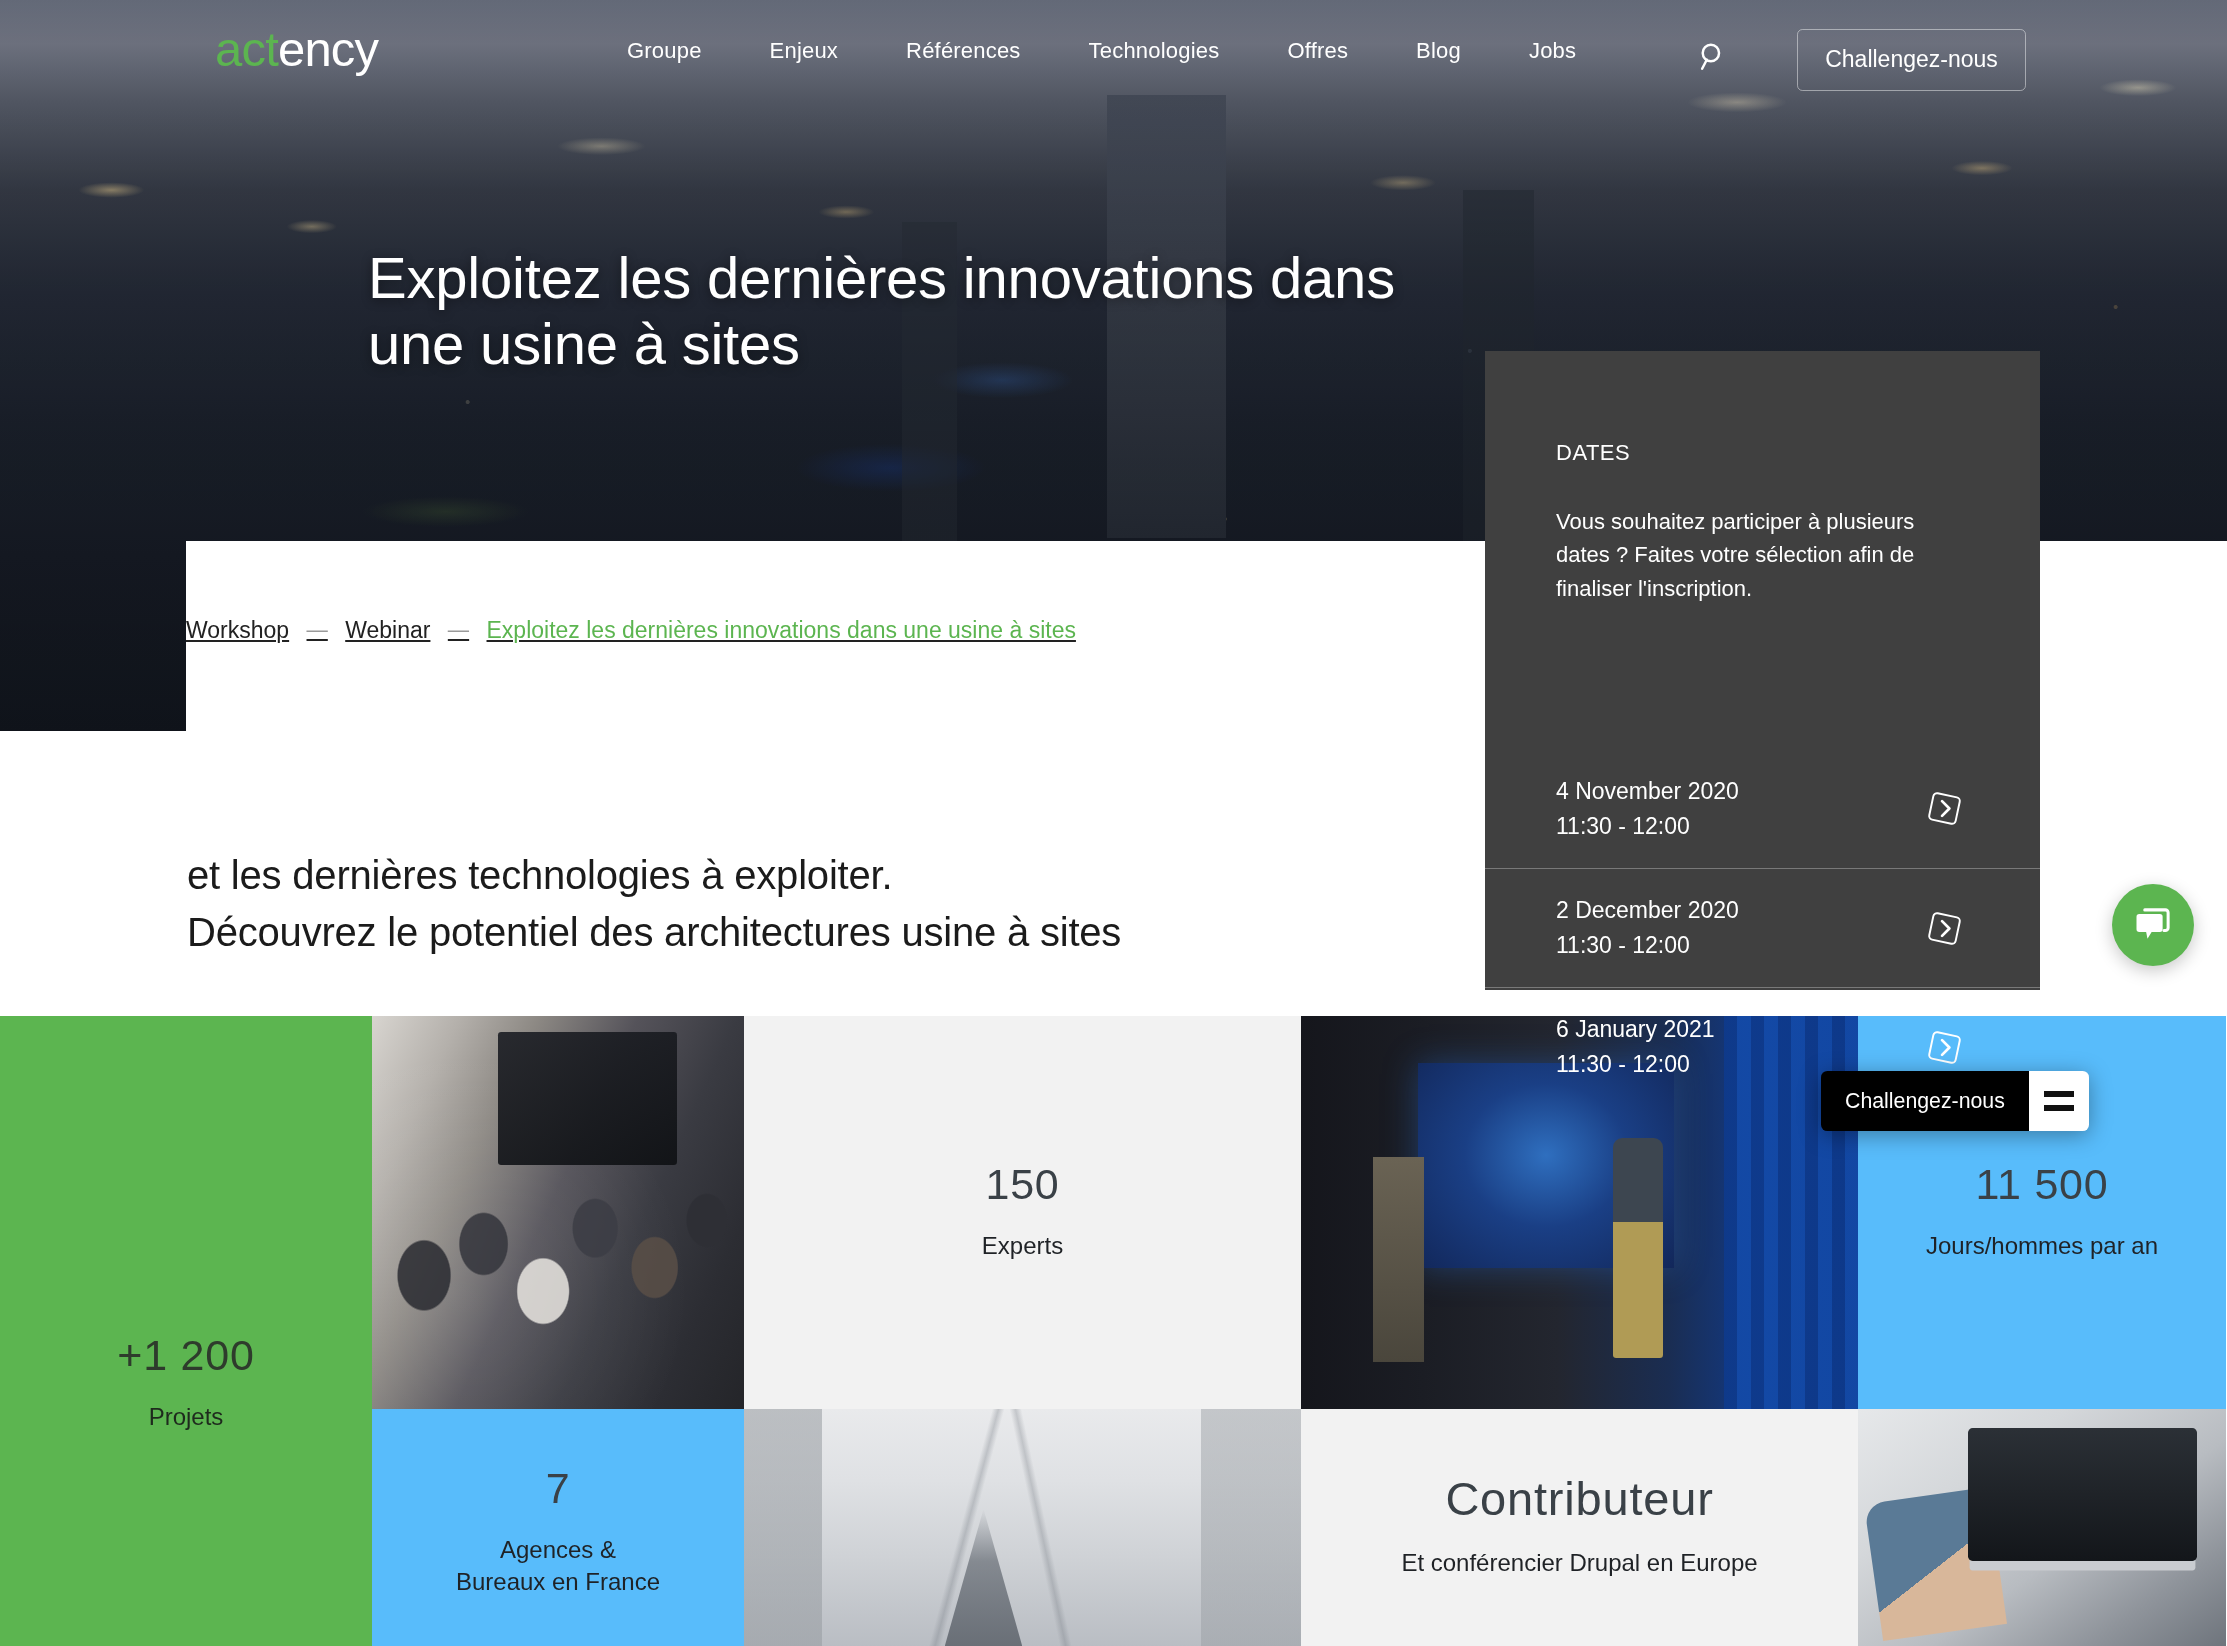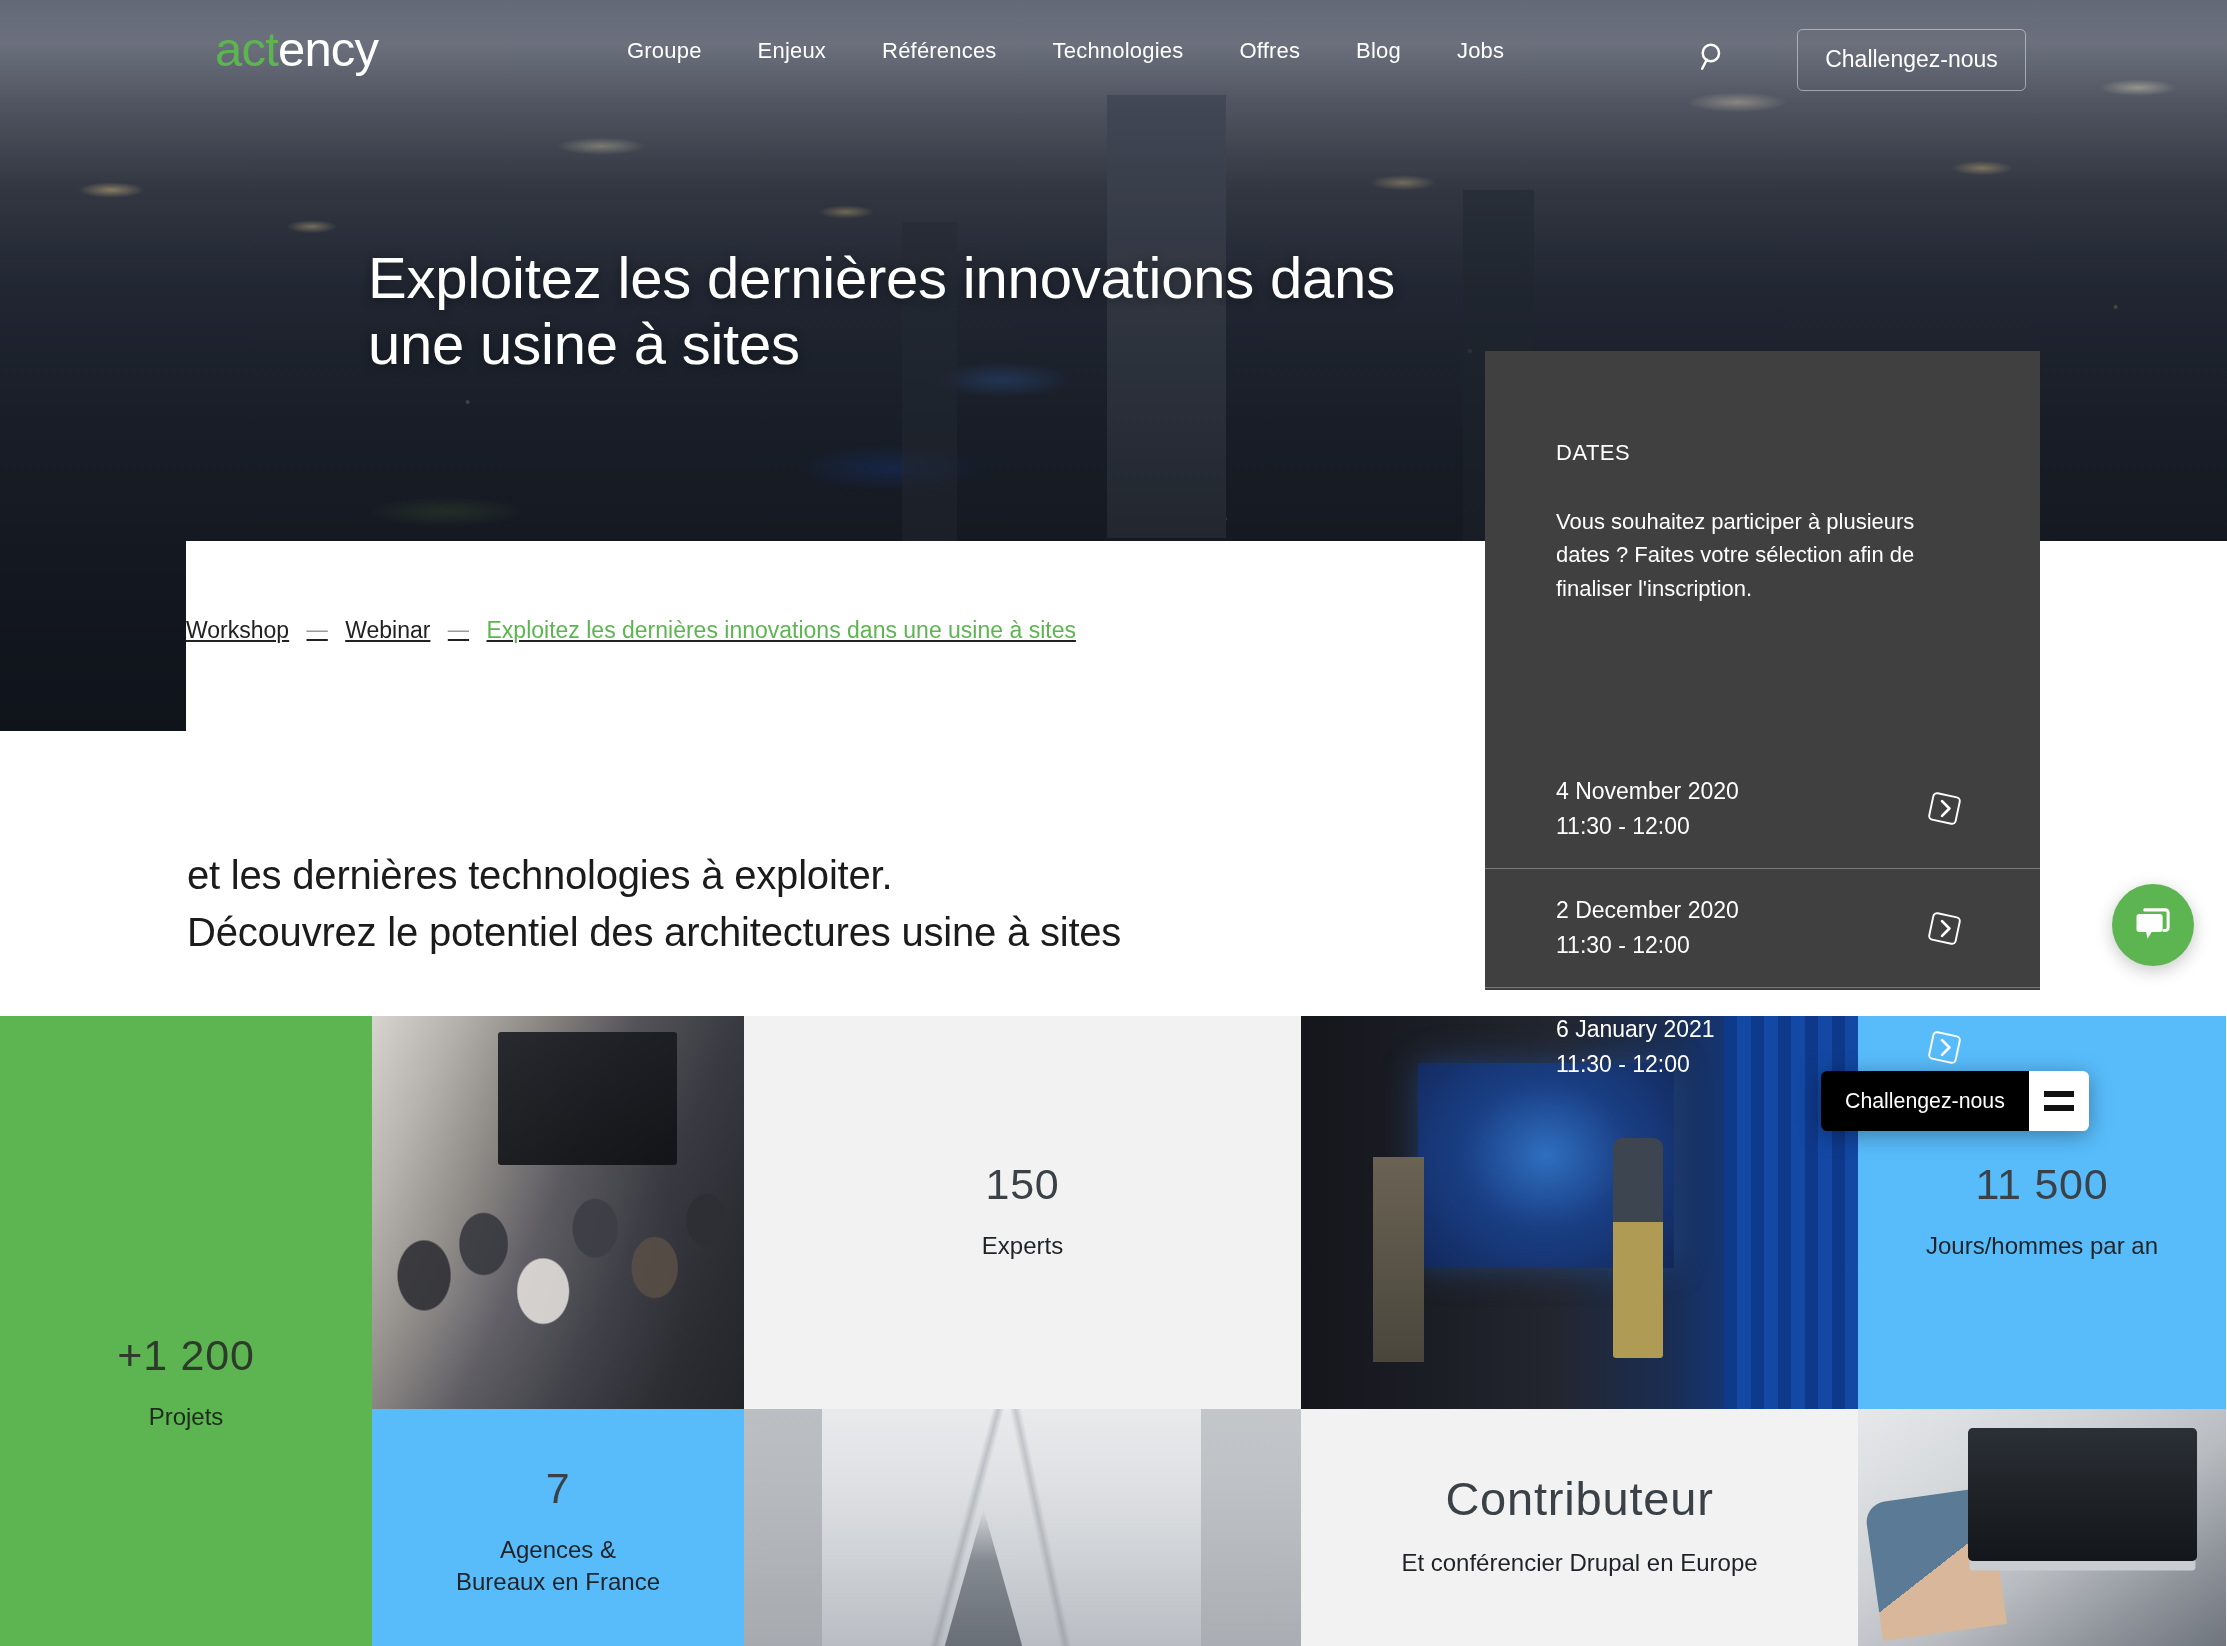--- a/index.html
+++ b/index.html
@@ -64,21 +64,21 @@
 
   
   .header {
     position:absolute; left:16px; top:0; width:1883px; height:101px; z-index:40;
     display:flex; align-items:center;
   }
   .logo { position:absolute; left:199px; top:20.6px; font-size:49px; letter-spacing:-0.8px; }
   .logo .g { color:#5cb550; }
   .logo .w { color:#ffffff; }
 
-  .nav { position:absolute; left:585px; top:38px; display:flex; gap:4px; align-items:center; }
+  .nav { position:absolute; left:585px; top:38px; display:flex; gap:16px; align-items:center; }
   .nav a {
     color:#ffffff; font-size:22px; text-decoration:none; white-space:nowrap;
     padding:0 26px; letter-spacing:0.2px;
   }
   .search-btn {
     position:absolute; left:1676px; top:35px; width:43px; height:43px;
     display:flex; align-items:center; justify-content:center;
   }
   .hdr-cta {
     position:absolute; left:1781px; top:28.5px;

